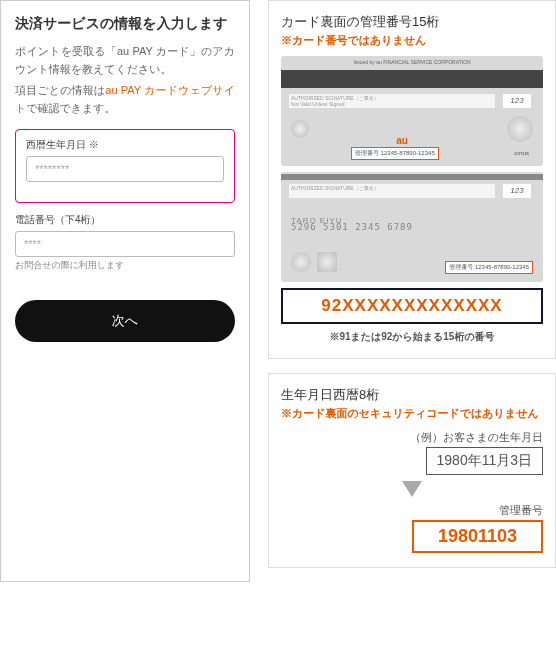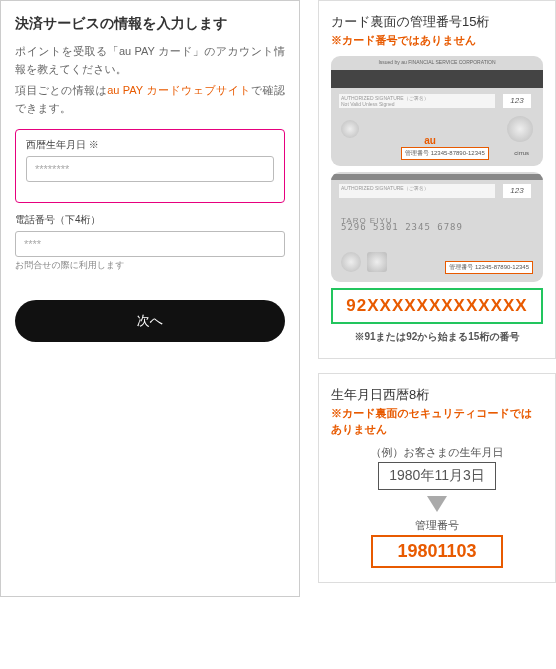--- a/index.html
+++ b/index.html
@@ -1,44 +1,44 @@
 <!DOCTYPE html>
 <html><head>
 <meta charset="utf-8">
 <style>
   * { box-sizing: border-box; margin: 0; padding: 0; }
   body { font-family: -apple-system, "Hiragino Sans", "Meiryo", sans-serif; width: 556px; background: #fff; font-size: 12px; color: #333; }
   .wrap { display: flex; gap: 0; }
-  .left { width: 300px; border: 1px solid #ccc; padding: 14px 14px 18px; position: relative; }
+  .left { width: 250px; border: 1px solid #ccc; padding: 14px 14px 18px; position: relative; }
   .title { font-size: 14px; font-weight: 600; margin-bottom: 10px; }
   .desc { font-size: 11px; color: #666; line-height: 1.6; text-align: justify; margin-bottom: 4px; }
   .link { color: #e85a00; }
   .fieldset { border: 1.5px solid #e6007e; border-radius: 4px; padding: 8px 10px 10px; margin-top: 12px; position: relative; }
   .field { margin-bottom: 10px; }
   .flabel { font-size: 10px; color: #444; margin-bottom: 4px; }
   .input { border: 1px solid #bbb; border-radius: 3px; padding: 6px 8px; font-size: 11px; color: #aaa; background: #fff; }
   .hint { font-size: 9px; color: #888; margin-top: 2px; }
   .next-btn { margin-top: 28px; background: #111; color: #fff; text-align: center; padding: 12px 0; border-radius: 24px; font-size: 13px; }
   .right { flex: 1; padding-left: 18px; }
   .callout { border: 1px solid #ddd; padding: 12px 12px 14px; margin-bottom: 14px; position: relative; }
   .ctitle { font-size: 13px; font-weight: 500; margin-bottom: 2px; }
   .warn { font-size: 11px; color: #e85a00; font-weight: 600; margin-bottom: 8px; line-height: 1.4; }
-  .card { background: #d9d9d9; border-radius: 9px; height: 110px; margin-bottom: 6px; position: relative; padding: 15px 8px; font-size: 6px; color: #555; overflow: hidden; }
+  .card { background: #d9d9d9; border-radius: 3px; height: 110px; margin-bottom: 6px; position: relative; padding: 15px 8px; font-size: 6px; color: #555; overflow: hidden; }
   .magstrip { position: absolute; top: 14px; left: 0; right: 0; height: 18px; background: #444; }
   .sigstrip { position: absolute; top: 38px; left: 8px; right: 48px; height: 14px; background: #f5f5f5; font-size: 5px; padding: 1px 2px; color: #999; }
   .cvv { position: absolute; top: 38px; right: 12px; width: 28px; height: 14px; background: #fff; font-size: 8px; text-align: center; line-height: 14px; font-style: italic; }
   .cardtxt { position: absolute; font-size: 5px; color: #666; line-height: 1.2; }
   .holo { position: absolute; width: 26px; height: 26px; border-radius: 50%; background: radial-gradient(circle, #eee, #bbb); }
   .mgmtno { position: absolute; background: #fff; border: 1.5px solid #e85a00; font-size: 6px; padding: 1px 3px; color: #555; }
   .aulogo { position: absolute; bottom: 6px; right: 10px; color: #e85a00; font-weight: bold; font-size: 10px; }
   .cirrus { position: absolute; font-size: 6px; color: #555; }
   .embnum { position: absolute; font-size: 9px; letter-spacing: 1px; color: #888; font-family: monospace; }
-  .bignum { border: 2px solid #22c55e; color: #e85a00; font-size: 17px; font-weight: bold; letter-spacing: 1px; text-align: center; padding: 6px 0; margin-top: 4px; }
+  .bignum { border: 2px solid #0f172a; color: #e85a00; font-size: 17px; font-weight: bold; letter-spacing: 1px; text-align: center; padding: 6px 0; margin-top: 4px; }
   .note { font-size: 10px; color: #555; text-align: center; margin-top: 6px; font-weight: bold; }
-  .example { text-align: center; font-size: 11px; color: #555; }
+  .example { text-align: right; font-size: 11px; color: #555; }
   .example .lbl { margin-bottom: 2px; }
   .datebox { display: inline-block; border: 1px solid #555; padding: 4px 10px; font-size: 14px; margin-bottom: 6px; }
   .arrow-down { width: 0; height: 0; border-left: 10px solid transparent; border-right: 10px solid transparent; border-top: 16px solid #aaa; margin: 0 auto 6px; }
   .resultbox { display: inline-block; border: 2px solid #e85a00; color: #e85a00; font-size: 18px; font-weight: bold; padding: 4px 24px; }
 </style>
 </head>
 <body>
 
 <div class="wrap">
   <div class="left">

